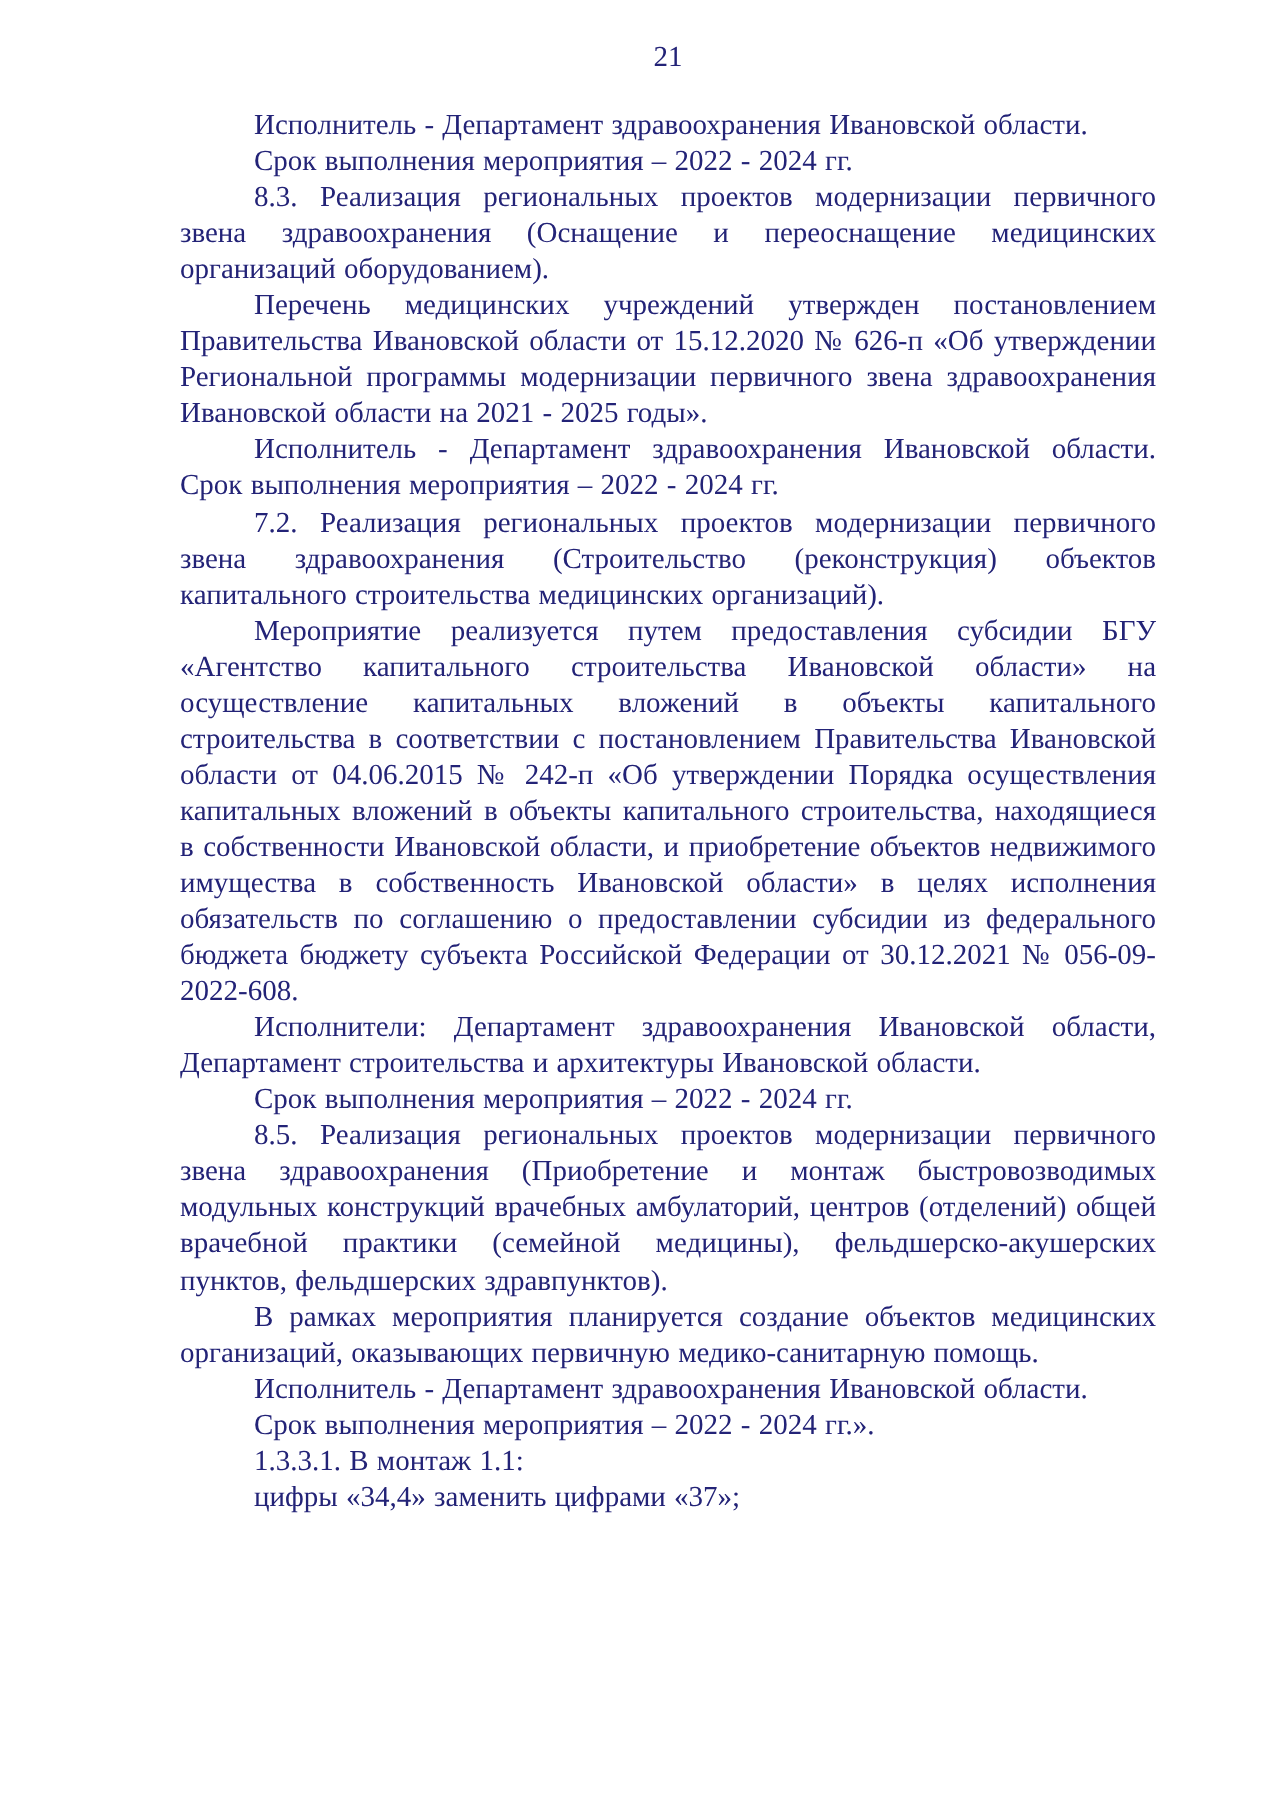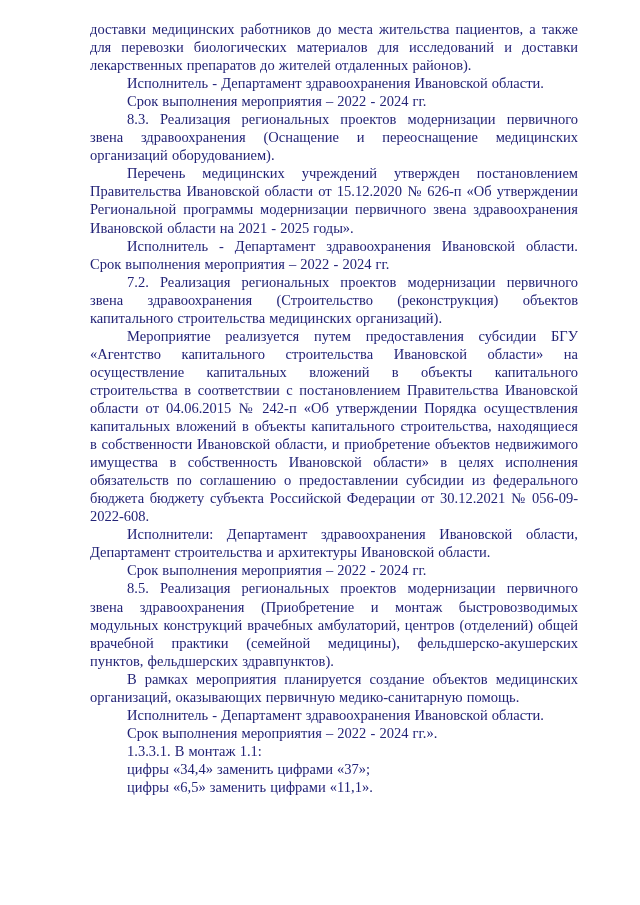--- a/index.html
+++ b/index.html
@@ -31,32 +31,31 @@
     text-justify: inter-word;
     word-spacing: 0.5px;
   }
   .para { margin: 0; }
   .para.indent { text-indent: 37px; }
 </style>
 </head>
 <body>
 
 <div class="page">
+  <div class="page-number">21</div>
   <div class="content">
-      <p class="para">доставки медицинских работников до места жительства пациентов, а также для перевозки биологических материалов для исследований и доставки лекарственных препаратов до жителей отдаленных районов).</p>
       <p class="para indent">Исполнитель - Департамент здравоохранения Ивановской области.</p>
       <p class="para indent">Срок выполнения мероприятия – 2022 - 2024 гг.</p>
       <p class="para indent">8.3. Реализация региональных проектов модернизации первичного звена здравоохранения (Оснащение и переоснащение медицинских организаций оборудованием).</p>
       <p class="para indent">Перечень медицинских учреждений утвержден постановлением Правительства Ивановской области от 15.12.2020 № 626-п «Об утверждении Региональной программы модернизации первичного звена здравоохранения Ивановской области на 2021 - 2025 годы».</p>
       <p class="para indent">Исполнитель - Департамент здравоохранения Ивановской области. Срок выполнения мероприятия – 2022 - 2024 гг.</p>
       <p class="para indent">7.2. Реализация региональных проектов модернизации первичного звена здравоохранения (Строительство (реконструкция) объектов капитального строительства медицинских организаций).</p>
       <p class="para indent">Мероприятие реализуется путем предоставления субсидии БГУ «Агентство капитального строительства Ивановской области» на осуществление капитальных вложений в объекты капитального строительства в соответствии с постановлением Правительства Ивановской области от 04.06.2015 № 242-п «Об утверждении Порядка осуществления капитальных вложений в объекты капитального строительства, находящиеся в собственности Ивановской области, и приобретение объектов недвижимого имущества в собственность Ивановской области» в целях исполнения обязательств по соглашению о предоставлении субсидии из федерального бюджета бюджету субъекта Российской Федерации от 30.12.2021 № 056-09-2022-608.</p>
       <p class="para indent">Исполнители: Департамент здравоохранения Ивановской области, Департамент строительства и архитектуры Ивановской области.</p>
       <p class="para indent">Срок выполнения мероприятия – 2022 - 2024 гг.</p>
       <p class="para indent">8.5. Реализация региональных проектов модернизации первичного звена здравоохранения (Приобретение и монтаж быстровозводимых модульных конструкций врачебных амбулаторий, центров (отделений) общей врачебной практики (семейной медицины), фельдшерско-акушерских пунктов, фельдшерских здравпунктов).</p>
       <p class="para indent">В рамках мероприятия планируется создание объектов медицинских организаций, оказывающих первичную медико-санитарную помощь.</p>
       <p class="para indent">Исполнитель - Департамент здравоохранения Ивановской области.</p>
       <p class="para indent">Срок выполнения мероприятия – 2022 - 2024 гг.».</p>
       <p class="para indent">1.3.3.1. В монтаж 1.1:</p>
       <p class="para indent">цифры «34,4» заменить цифрами «37»;</p>
-      <p class="para indent">цифры «6,5» заменить цифрами «11,1».</p>
     </div>
 </div>
 
 </body></html>

